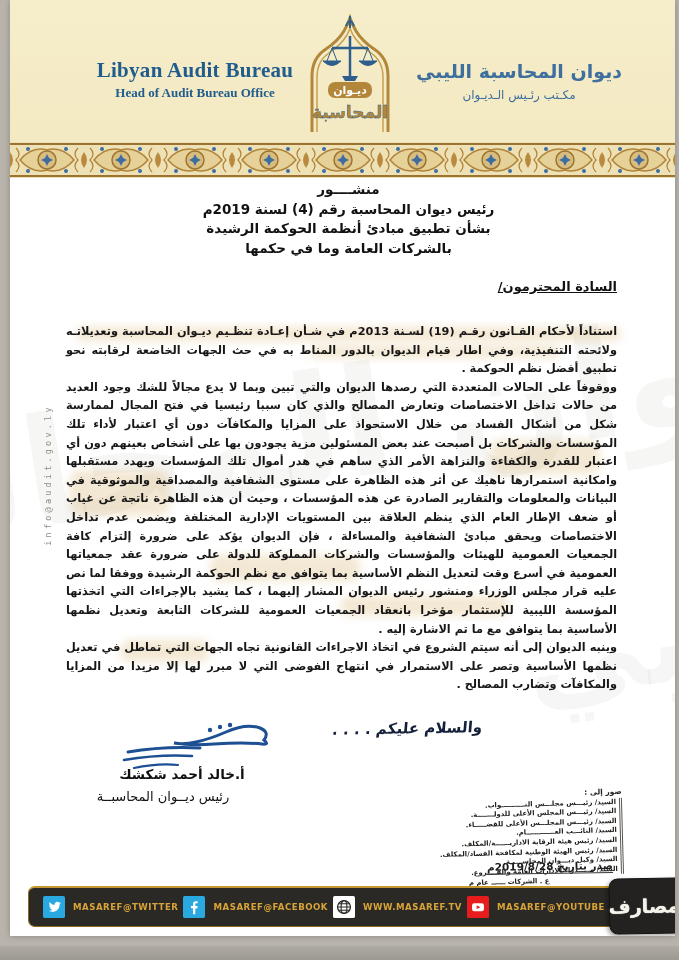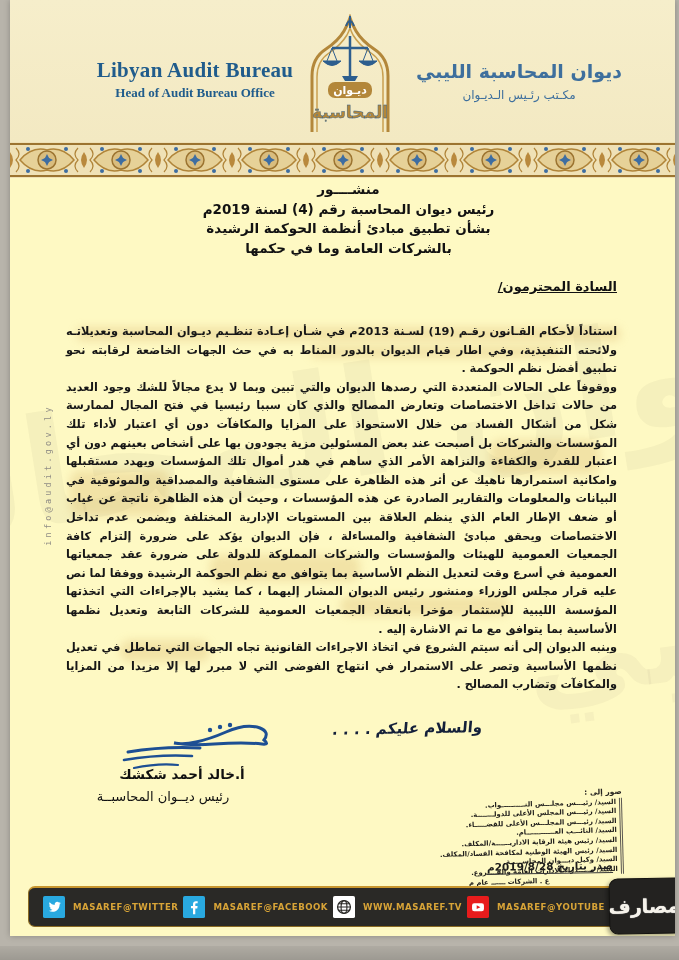--- a/index.html
+++ b/index.html
@@ -6,21 +6,21 @@
   html,body { width:679px; height:960px; }
   body {
     position:relative;
     background:#b8b4ab;
     font-family:"DejaVu Sans", sans-serif;
     overflow:hidden;
   }
   
   .paper {
     position:absolute; left:10px; top:0; right:4px; bottom:24px;
-    background:#fef9c3;
+    background:#ffffff;
     box-shadow:0 0 6px rgba(0,0,0,.25);
     overflow:hidden;
   }
   
   .hdr {
     position:absolute; left:0; top:0; right:0; height:142px;
     background:linear-gradient(180deg,#f6eecb 0%,#f3e9c2 100%);
   }
   .hdr-en {
     position:absolute; left:80px; top:58px; width:210px; text-align:center;

